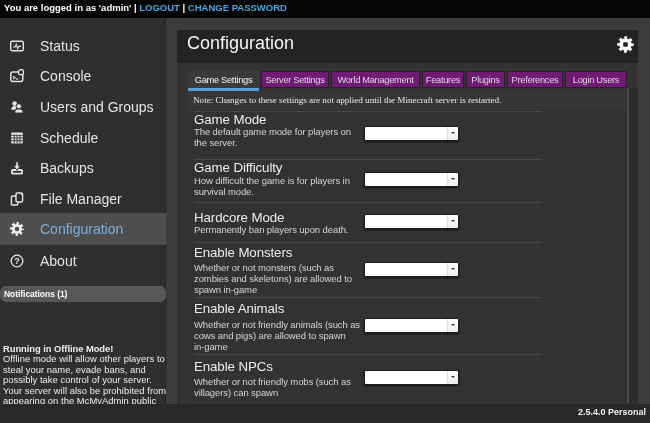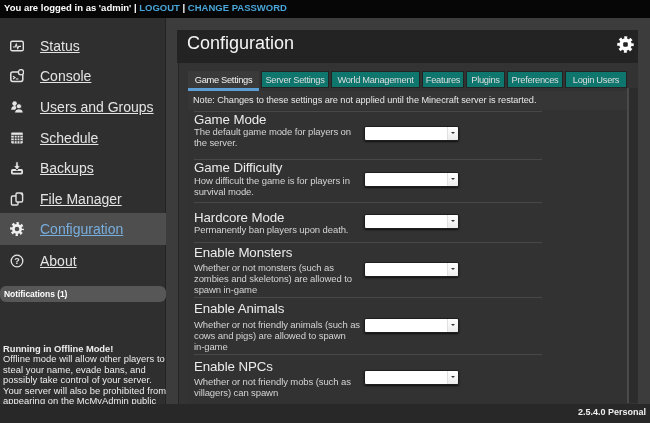--- a/index.html
+++ b/index.html
@@ -6,45 +6,45 @@
   html,body { width:650px; height:423px; overflow:hidden; }
   body { background:#3c3c3c; font-family:"Liberation Sans", sans-serif; position:relative; }
   .abs { position:absolute; }
 
   #topbar { left:0; top:0; width:650px; height:18px; background:#060606; color:#fff;
     font-size:9.5px; font-weight:bold; line-height:16px; padding-left:4px; }
   #topbar a { color:#4aa6d8; text-decoration:none; }
 
   #sidebar { left:0; top:18px; width:166px; height:386px; background:#2f2f2f; border-right:1px solid #232323; }
   .mi { position:absolute; left:0; width:166px; height:31px; color:#e4e4e4; }
-  .mi .lbl { position:absolute; left:40px; top:50%; transform:translateY(-50%); font-size:14px;text-decoration:underline; }
+  .mi .lbl { position:absolute; left:40px; top:50%; transform:translateY(-50%); font-size:14px; }
   .mi svg { position:absolute; left:10px; top:50%; transform:translateY(-50%); }
   .mi.cur { background:#4e4e4e; }
   .mi.cur .lbl { color:#78aede; }
 
   #nhead { left:0; top:286px; width:166px; height:16px; background:#575757; color:#fff;
     font-size:8.5px; font-weight:bold; line-height:16px; padding-left:4px; letter-spacing:-0.05px;border-radius:6px; }
   #nbody { left:3px; top:304.5px; width:170px; color:#ededed; font-size:9.4px; line-height:10.6px; letter-spacing:0.05px;margin-top:39px; }
   #nbody b { letter-spacing:-0.05px; }
 
   #phead { left:177px; top:30px; width:461px; height:33px; background:#232323; color:#f5f5f5;
     font-size:18px; line-height:27px; padding-left:10px; }
   #pbody { left:178px; top:63px; width:460px; height:341px; background:#333333; border-left:1px solid #262626; }
 
   .tab { position:absolute; top:71px; height:16.5px; font-size:9.3px; color:#dcdcdc;
-    line-height:16px; background:#0f766e; border:1px solid #232323; text-align:center;
+    line-height:16px; background:#701a75; border:1px solid #232323; text-align:center;
     letter-spacing:-0.3px; }
   .tab.act { height:17px; background:#3a3a3a; border-color:#3a3a3a; color:#f2f2f2; }
   #tabline { left:188px; top:88px; width:71px; height:3px; background:#5b9fd6; z-index:5; }
 
   #content { left:188px; top:88px; width:440px; height:316px; background:#323232; }
   #cline { left:627px; top:88px; width:1.5px; height:315px; background:#4a4a4a; }
   #gutter { left:628.5px; top:88px; width:9.5px; height:315px; background:#2c2c2c; }
   #notebar { left:188px; top:91px; width:439px; height:19px; background:#363636; color:#e8e8e8;
-    font-size:9.2px; line-height:19px; padding-left:5px; letter-spacing:-0.05px; }
+    font-size:9.2px; line-height:19px; padding-left:5px; letter-spacing:-0.05px;font-family:Liberation Serif, serif; }
   .sep { position:absolute; left:194px; width:348px; height:1px; background:#484848; }
   .rh { position:absolute; left:194px; font-size:13.3px; line-height:14px; color:#ececec; letter-spacing:-0.1px; }
   .rd { position:absolute; left:194px; font-size:9.5px; line-height:11px; color:#d4d4d4; letter-spacing:-0.1px; }
   .dd { position:absolute; left:364px; width:95px; height:15px; background:#fff;
     border:1px solid #1e1e1e; border-radius:2px; box-shadow:0 1px 2px rgba(0,0,0,.7); }
   .dd .btn { position:absolute; right:0px; top:0px; width:11px; height:13px;
     background:linear-gradient(#ffffff,#ececec); border-left:1px solid #e0e0e0; border-radius:0 2px 2px 0; }
   .dd .btn:after { content:""; position:absolute; left:2.8px; top:5px; width:0; height:0;
     border-left:2.3px solid transparent; border-right:2.3px solid transparent; border-top:2.8px solid #333; }
 

